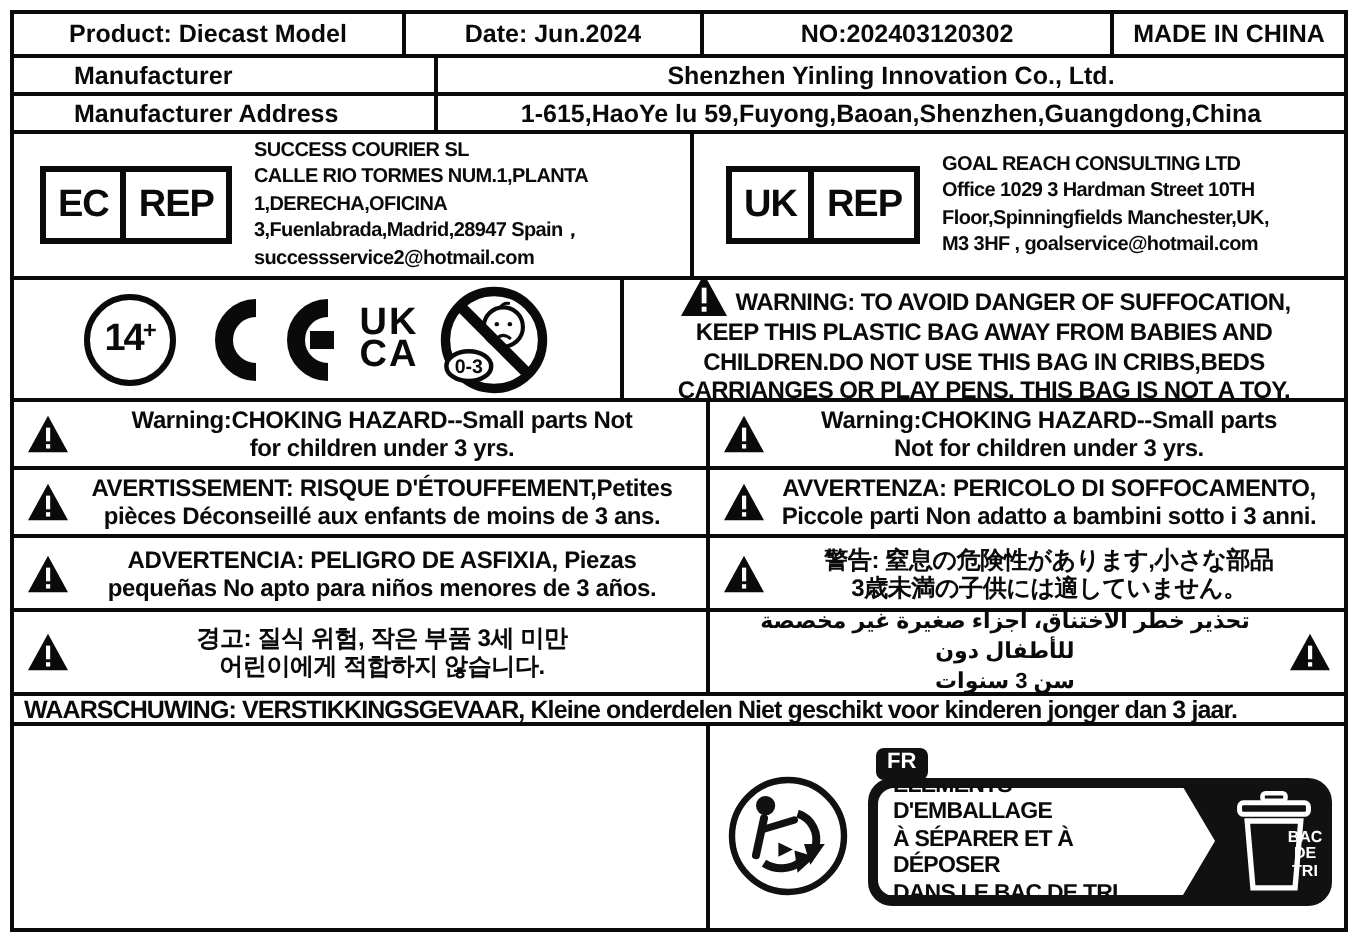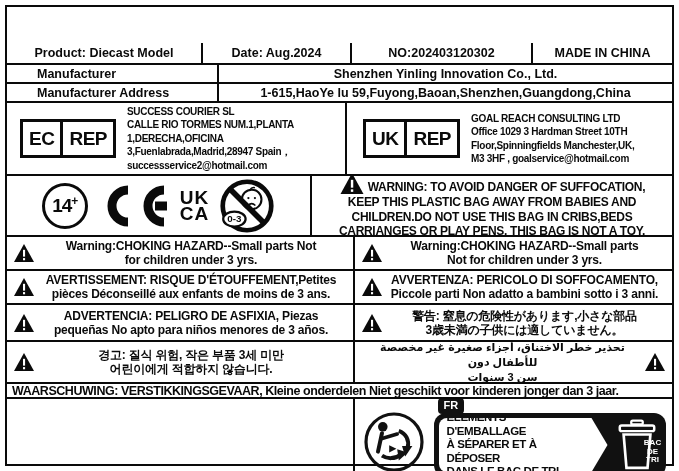--- a/index.html
+++ b/index.html
@@ -5,27 +5,27 @@
   * { margin:0; padding:0; box-sizing:border-box; }
   html,body { width:679px; height:471px; background:#ffffff; font-family:"Liberation Sans","DejaVu Sans",sans-serif; color:#0a0a0a; }
   .label { position:absolute; left:5px; top:5px; width:669px; height:461px; border:2px solid #0a0a0a; display:flex; flex-direction:column; background:#fff; }
   .row { display:flex; border-bottom:2px solid #0a0a0a; flex:0 0 auto; }
   .row:last-child { border-bottom:none; flex:1 1 auto; }
   .cell { border-right:2px solid #0a0a0a; display:flex; align-items:center; justify-content:center; overflow:hidden; }
   .cell:last-child { border-right:none; }
   .pre { white-space:pre-line; }
 
   
-  .r1 { height:22px;margin-top:36px; } .r2 { height:19px; } .r3 { height:19px; }
+  .r1 { height:22px; } .r2 { height:19px; } .r3 { height:19px; }
   .r4 { height:73px; } .r5 { height:61px; }
   .r6 { height:34px; } .r7 { height:34px; } .r8 { height:37px; } .r9 { height:42px; }
   .r10 { height:15px; }
 
   .r1 .cell { font-weight:bold; font-size:12.5px; white-space:nowrap; }
-  .c-product { width:196px; } .c-date { width:149px; } .c-no { width:181px; } .c-made { flex:1; }
+  .c-product { width:196px; } .c-date { width:149px; } .c-no { width:205px; } .c-made { flex:1; }
   .label-col { width:196px; font-weight:bold; font-size:12.5px; justify-content:flex-start; padding-left:14px;margin-left:16px; }
   .value-col { flex:1; font-weight:bold; font-size:12.5px; white-space:nowrap; }
 
   
   .rep-cell { width:340px; justify-content:flex-start; padding-left:13px; gap:11px; }
   .rep-cell.uk { flex:1; padding-left:16px; }
   .rep-box { display:flex; border:3px solid #0a0a0a; flex:0 0 auto; }
   .rep-box span { font-weight:bold; font-size:19px; letter-spacing:-0.5px; padding:7px 6px; line-height:1; }
   .rep-box span:first-child { border-right:3px solid #0a0a0a; }
   .rep-text { font-weight:bold; font-size:10px; line-height:13.5px; letter-spacing:-0.3px; white-space:pre-line; }
@@ -65,21 +65,21 @@
   .bin-svg { width:44px; height:52px; }
   .bin-text { position:absolute; top:21px; left:16px; width:100%; text-align:center; color:#fff; font-weight:bold; font-size:8px; line-height:8.5px; white-space:pre-line; }
 </style>
 </head>
 <body>
 
 <div class="label">
 
   <div class="row r1">
     <div class="cell c-product">Product: Diecast Model</div>
-    <div class="cell c-date">Date: Aug.2024</div>
+    <div class="cell c-date">Date: Jun.2024</div>
     <div class="cell c-no">NO:202403120302</div>
     <div class="cell c-made">MADE IN CHINA</div>
   </div>
 
   <div class="row r2">
     <div class="cell label-col">Manufacturer</div>
     <div class="cell value-col">Shenzhen Yinling Innovation Co., Ltd.</div>
   </div>
 
   <div class="row r3">

